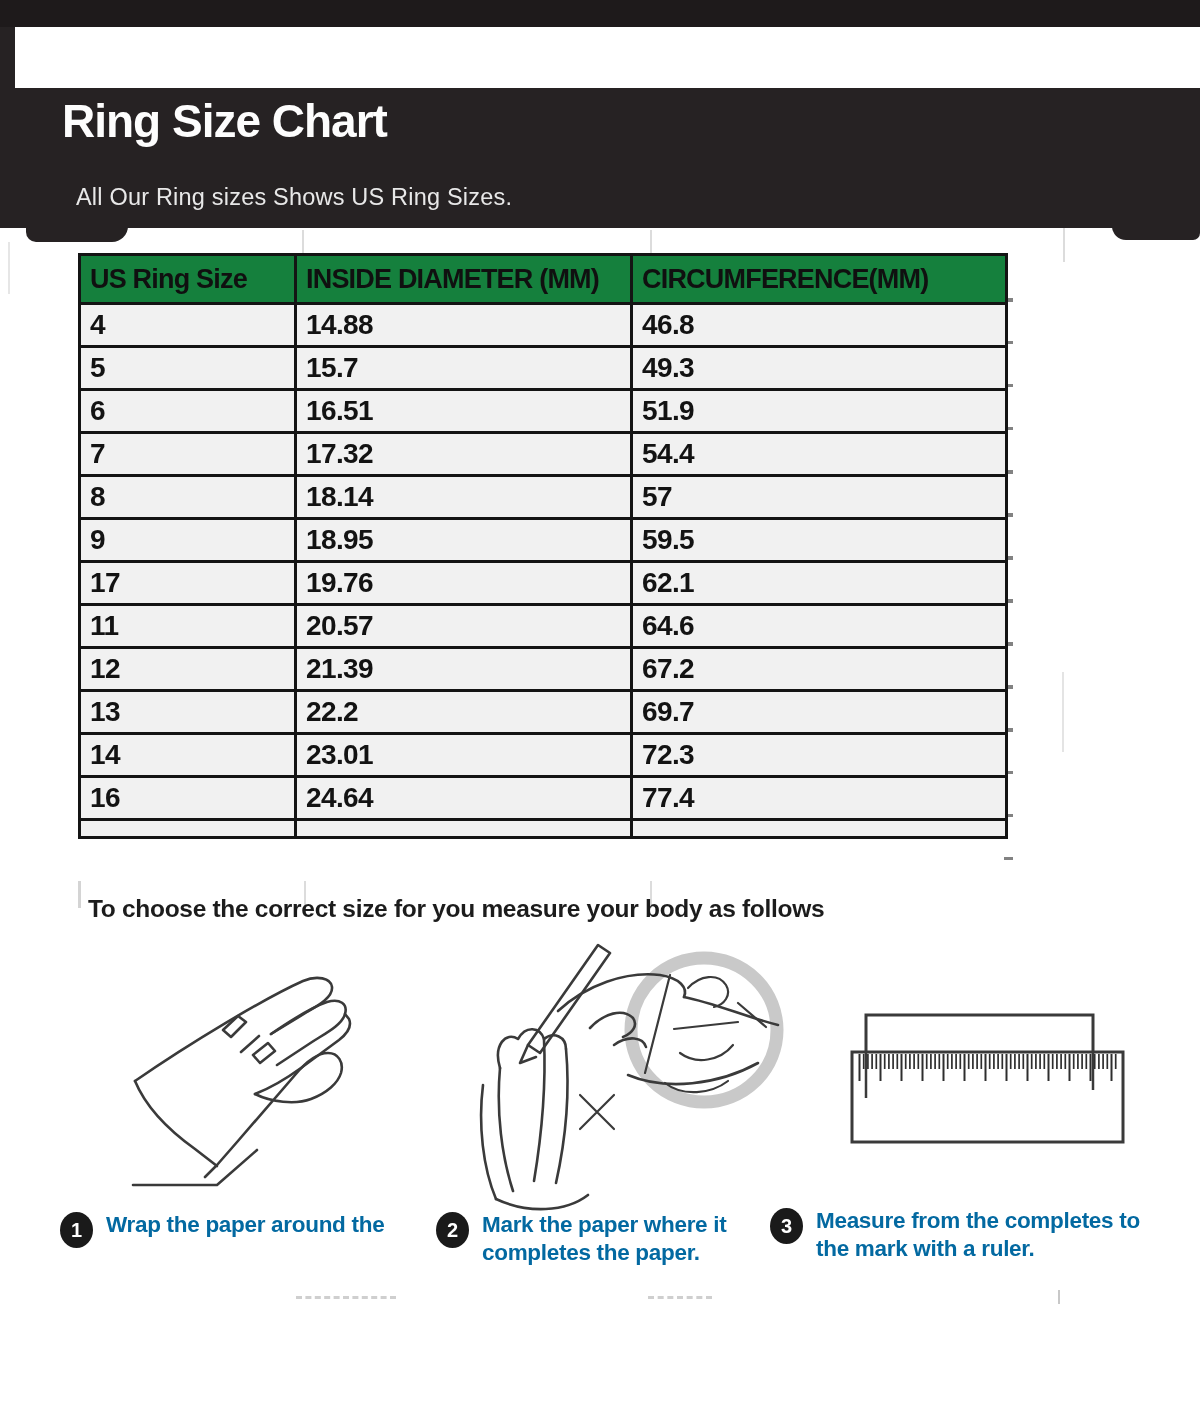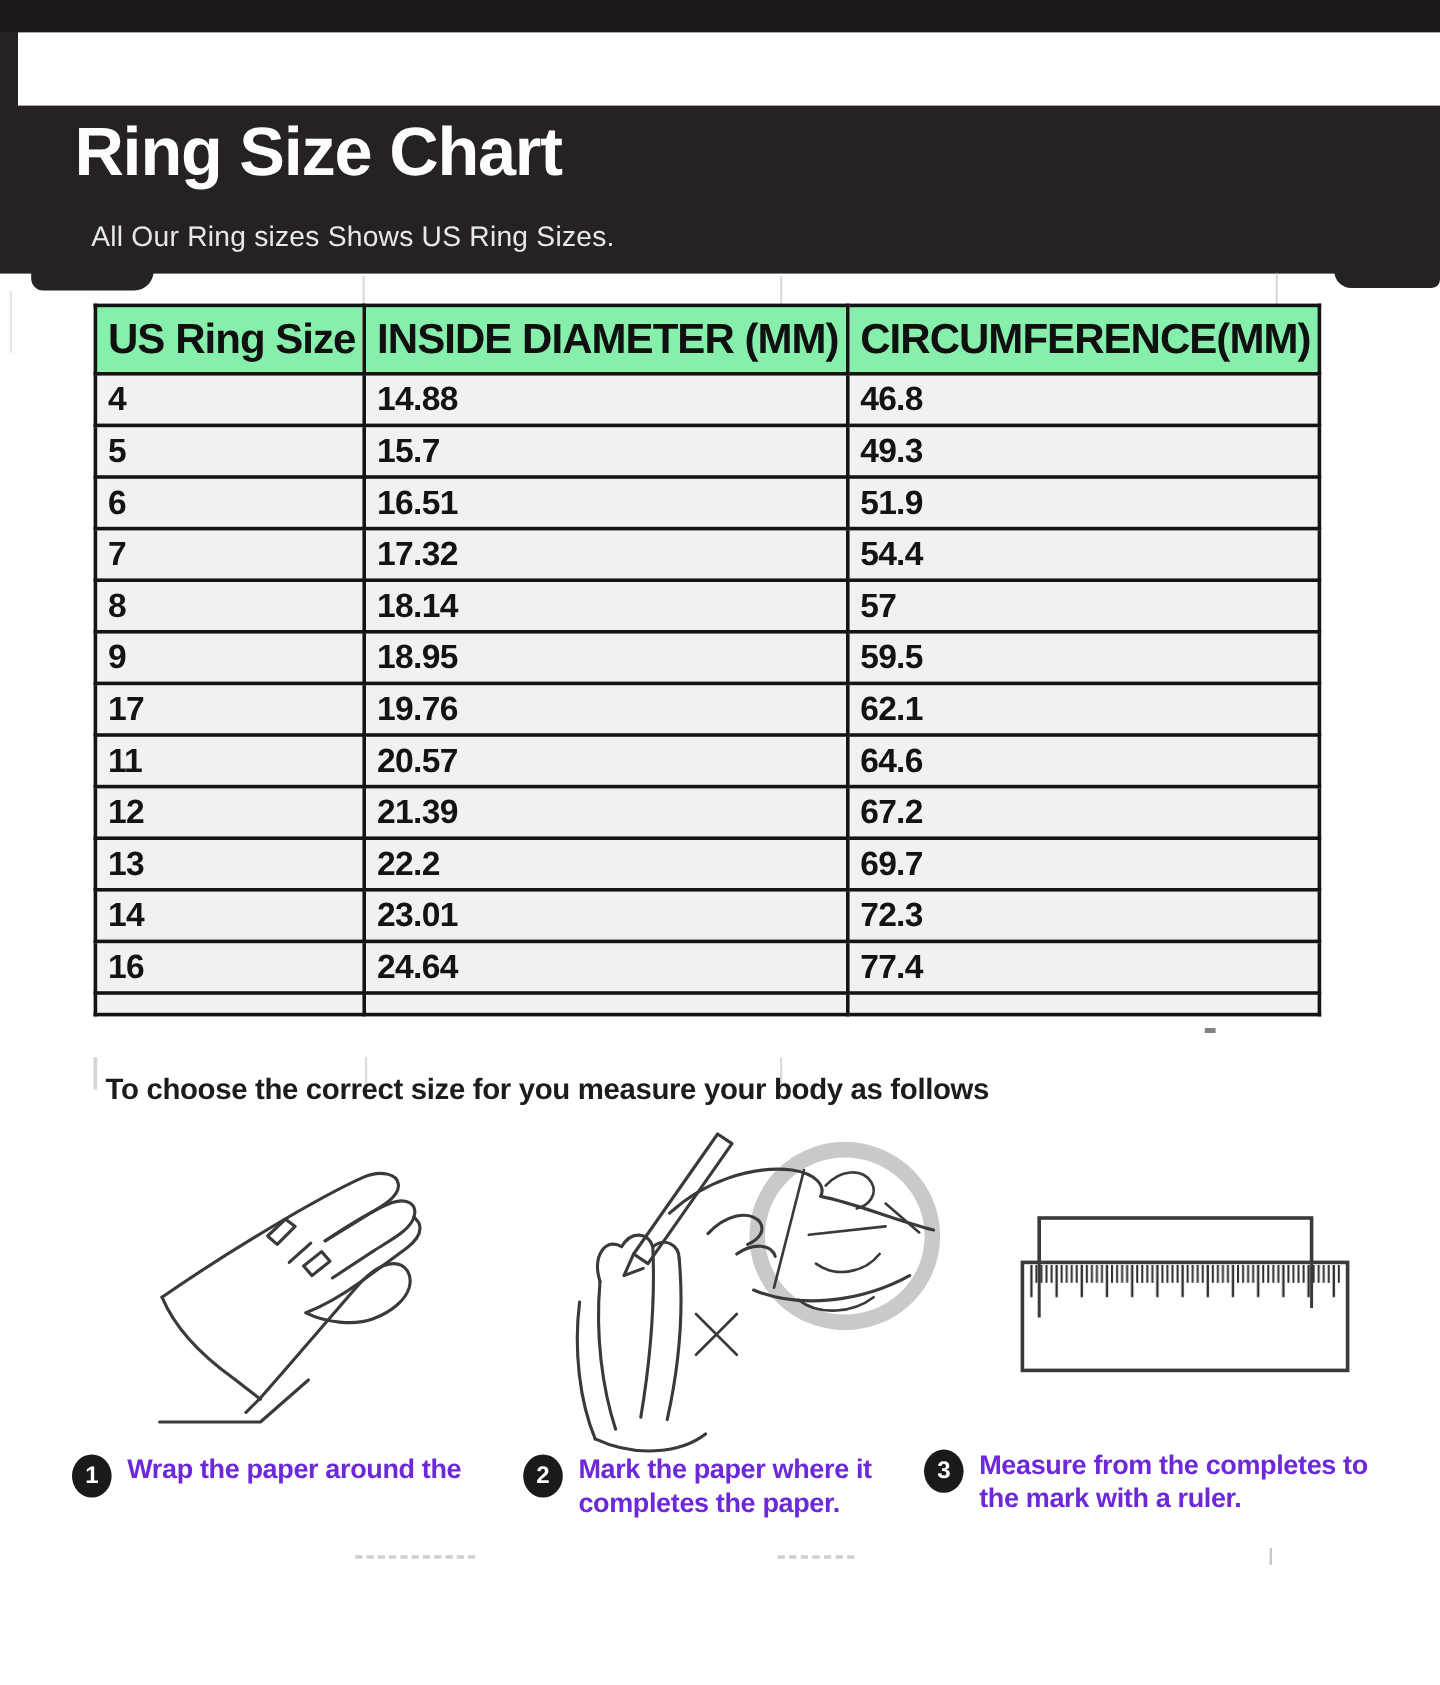--- a/index.html
+++ b/index.html
@@ -7,21 +7,21 @@
     position:relative; width:1200px; height:1404px; background:#ffffff;
     overflow:hidden; font-family:"Liberation Sans","DejaVu Sans",sans-serif;
   }
 
   
   .hero { position:absolute; left:0; top:0; width:1200px; height:228px; background:#262223; }
   .hero-top-strip { position:absolute; left:0; top:0; width:1200px; height:27px; background:#1e1a1b; }
   .hero-white-band { position:absolute; left:15px; top:27px; width:1185px; height:61px; background:#ffffff; }
   .hero-title {
     position:absolute; left:62px; top:94px; margin:0; color:#fdfdfd;
-    font-size:57px; font-weight:bold; letter-spacing:-1px; white-space:nowrap;
+    font-size:46px; font-weight:bold; letter-spacing:-1px; white-space:nowrap;
   }
   .hero-subtitle {
     position:absolute; left:64px; top:172px; margin:12px; color:#e8e8e8;
     font-size:23.5px; font-weight:normal; letter-spacing:0.2px; white-space:nowrap;
   }
   .tail { position:absolute; background:#262223; }
   .tail-left  { left:26px;  top:226px; width:102px; height:16px; border-radius:0 0 16px 10px; }
   .tail-right { left:1112px; top:226px; width:88px; height:14px; border-radius:0 0 8px 16px; }
 
   
@@ -33,21 +33,21 @@
     opacity:0.55;
   }
 
   
   .size-table {
     position:absolute; left:78px; top:253px; border-collapse:collapse;
     table-layout:fixed; background:#ffffff;
   }
   .size-table th, .size-table td { border:3px solid #141414; text-align:left; overflow:hidden; }
   .size-table th {
-    background:#86efac; color:#101010; font-size:35px; font-weight:bold;
+    background:#15803d; color:#101010; font-size:27px; font-weight:bold;
     letter-spacing:-0.8px; padding:7px 6px 7px 9px; height:32px; white-space:nowrap;
   }
   .size-table td {
     background:#f1f1f1; color:#131313; font-size:28px; font-weight:bold;
     letter-spacing:-0.6px; padding:0 6px 0 9px; height:40px; white-space:nowrap;
   }
   .size-table tr.empty-row td { height:15px; }
 
   
   .measure-heading {
@@ -63,21 +63,21 @@
   .step { position:absolute; display:flex; align-items:flex-start; }
   .step-1 { left:60px;  top:1211px; width:385px; }
   .step-2 { left:436px; top:1211px; width:330px; }
   .step-3 { left:770px; top:1207px; width:400px; }
   .badge {
     flex:0 0 auto; width:33px; height:36px; border-radius:50%;
     background:#1a1a1a; color:#ffffff; font-size:20px; font-weight:bold;
     display:flex; align-items:center; justify-content:center; margin-right:13px; margin-top:1px;
   }
   .step-text {
-    font-size:22.5px; font-weight:bold; line-height:27.5px; color:#6d28d9;
+    font-size:22.5px; font-weight:bold; line-height:27.5px; color:#0369a1;
     letter-spacing:-0.3px; white-space:nowrap;
   }
 </style>
 </head>
 <body>
 
 <div class="page">
 
   <header class="hero">
     <div class="hero-top-strip"></div>

